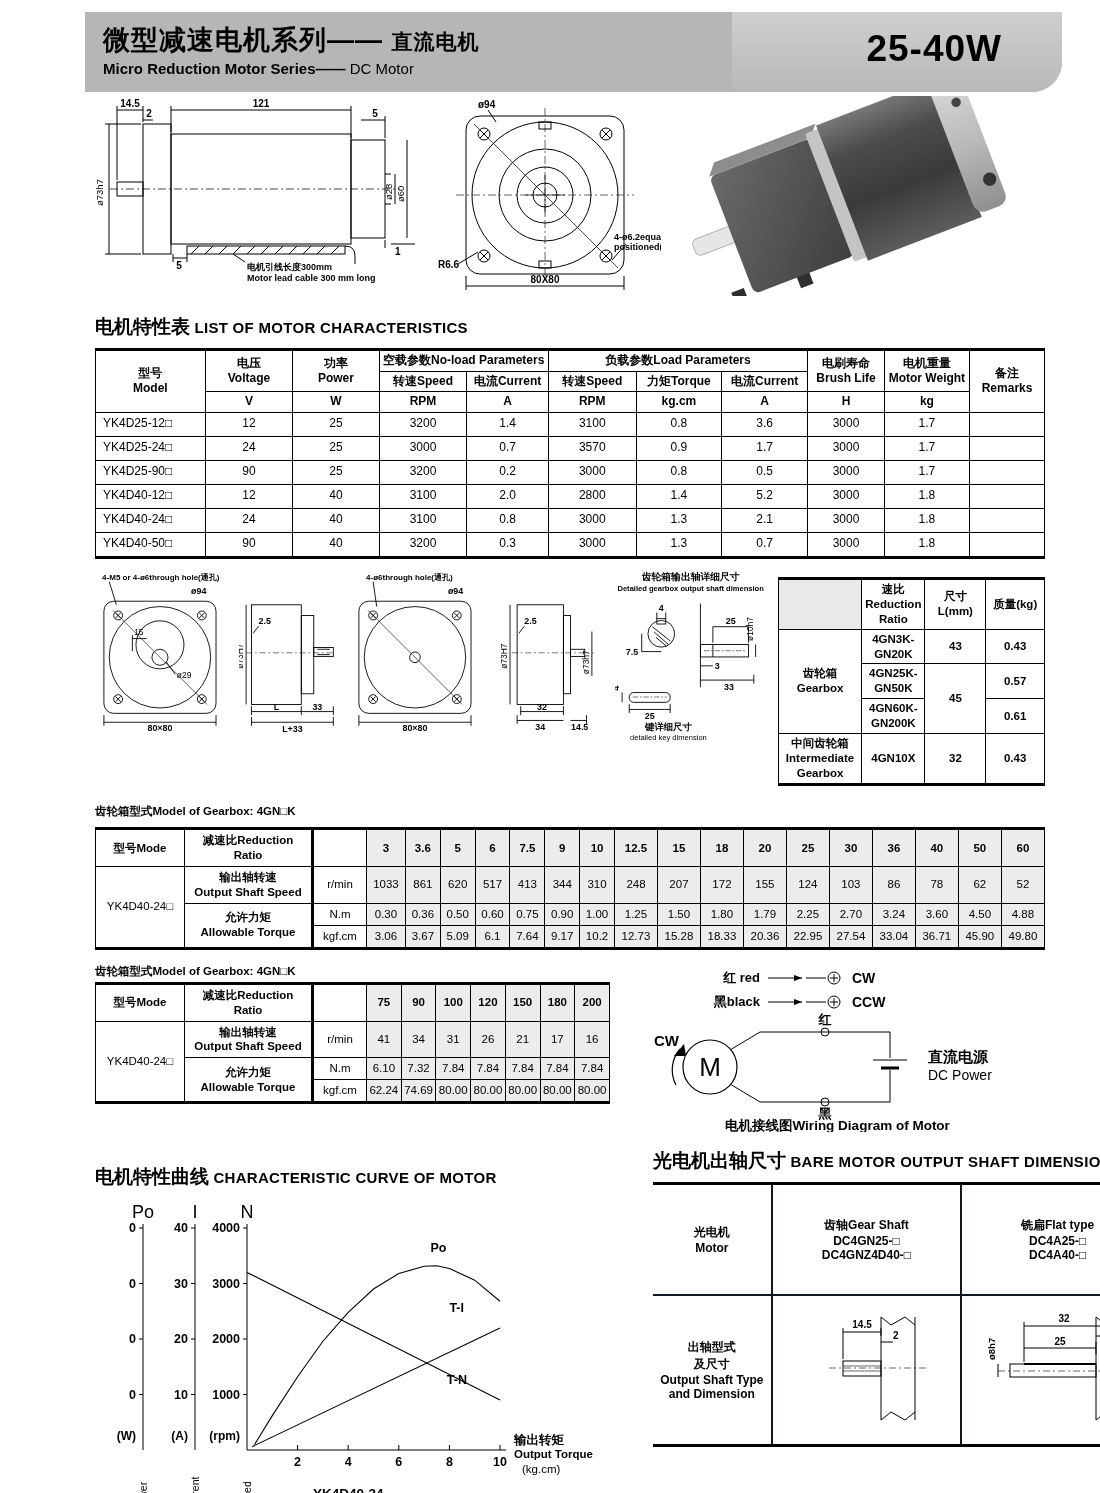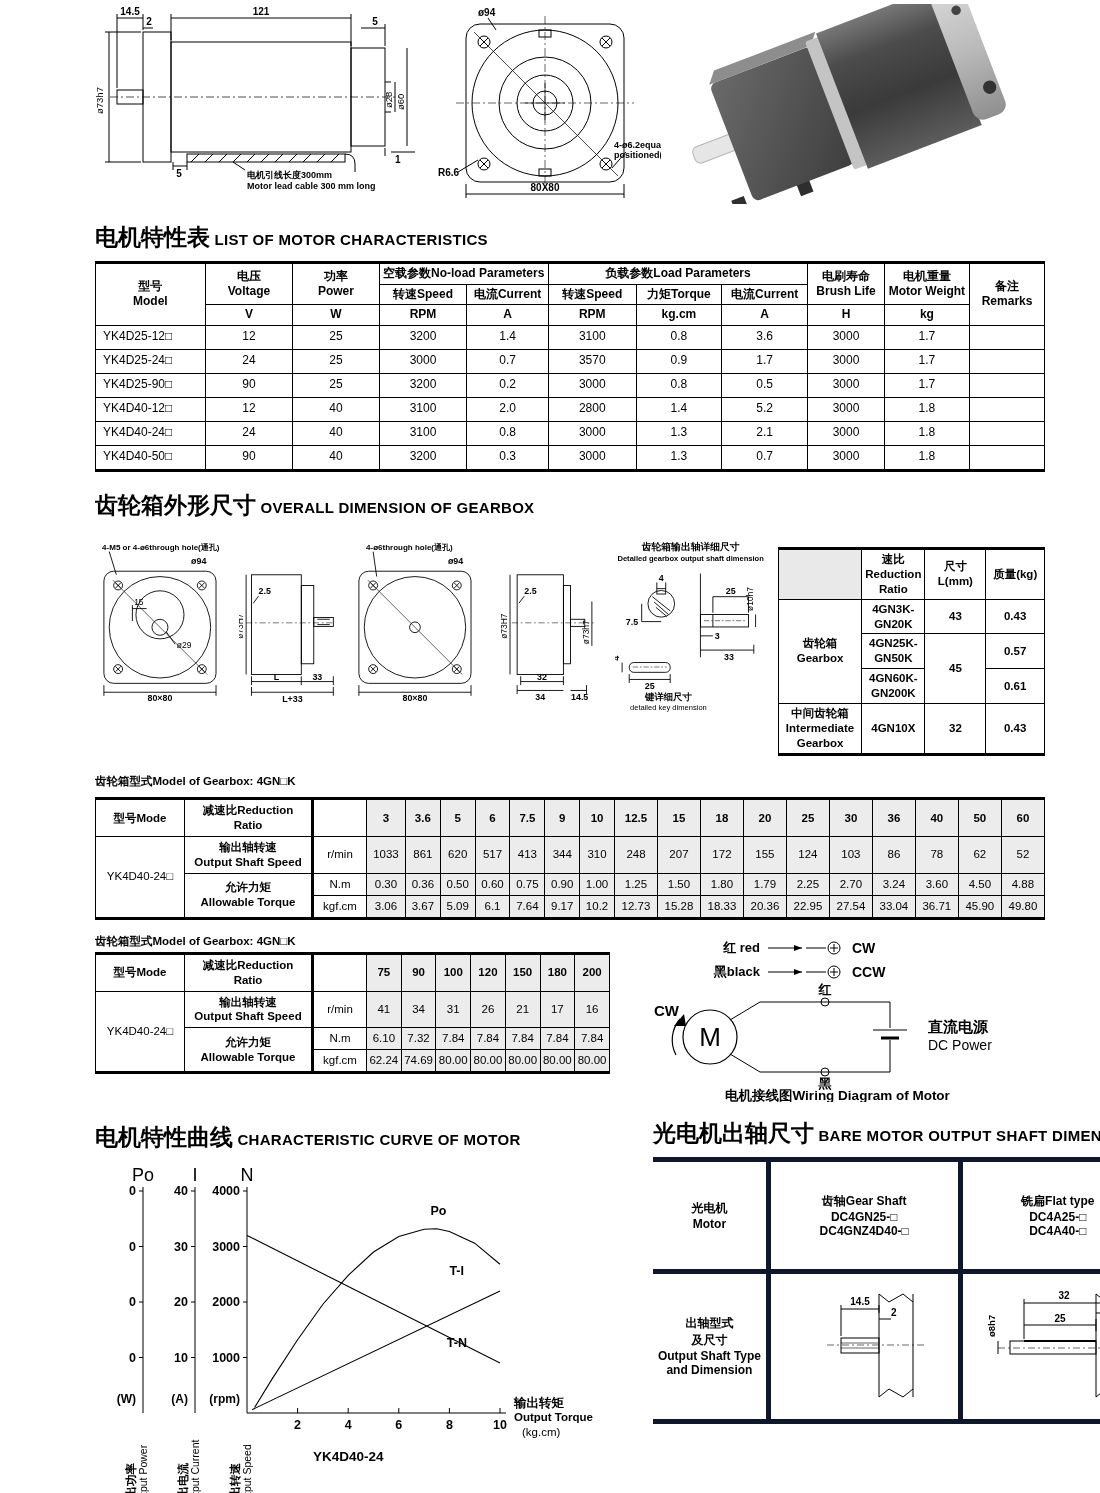--- a/index.html
+++ b/index.html
@@ -12,61 +12,69 @@
         background:linear-gradient(180deg,#cecece,#b9b9b9);border-radius:0 0 30px 0;}
   .band-inner{position:absolute;left:18px;top:10px;}
   .t-cn{font-size:27px;font-weight:bold;letter-spacing:1px;}
   .t-cn small{font-size:21px;font-weight:bold;}
   .t-en{font-size:15px;font-weight:bold;margin-top:2px;}
   .t-en .light{font-weight:normal;}
   .power{position:absolute;right:60px;top:16px;font-size:37px;font-weight:600;letter-spacing:1px;}
   
   .content{margin:0 55px 0 95px;}
   .sec-title{font-weight:bold;margin:18px 0 8px 0;}
-  .sec-title .cn{font-size:23px;}
+  .sec-title .cn{font-size:19px;}
   .sec-title .en{font-size:15px;letter-spacing:.3px;}
   .titlebar{display:flex;justify-content:space-between;align-items:flex-end;}
   .gb-model-note{font-weight:bold;font-size:11.5px;}
   
   table{border-collapse:collapse;}
   .tbl{border-top:3px solid #000;border-bottom:3px solid #000;width:100%;}
   .tbl th,.tbl td{border:1px solid #000;padding:2px 3px;text-align:center;
                   font-size:12px;line-height:1.3;}
   .tbl thead th{font-weight:bold;}
   .model-cell{text-align:left !important;padding-left:7px !important;}
   .char-tbl td{height:19px;}
   .val{background:#ececec;}
   .hv{border-left:3px solid #000 !important;}
   .torque-tbl th,.torque-tbl td{font-size:11.5px;padding:3px 2px;}
   .torque-tbl .lbl{font-weight:bold;}
   .gbx-tbl{width:300px;}
   .gbx-tbl th,.gbx-tbl td{font-size:11.5px;padding:2px 3px;font-weight:bold;}
   .blankhead{background:#e9e9e9;}
   .shaft-tbl{width:500px;border-top:3px solid #000;border-bottom:3px solid #000;}
-  .shaft-tbl td{border:5px solid #0f172a;text-align:center;font-size:12px;font-weight:bold;
+  .shaft-tbl td{border:2px solid #0f172a;text-align:center;font-size:12px;font-weight:bold;
                 vertical-align:middle;padding:4px;}
   .shaft-tbl tr td:first-child{border-left:none;}
   .shaft-tbl tr td:last-child{border-right:none;}
   
   .draw-row{display:flex;align-items:flex-start;gap:6px;margin-top:4px;}
   .gear-row{display:flex;align-items:flex-start;gap:12px;}
   .row4{display:flex;gap:30px;margin-top:14px;align-items:flex-start;}
   .row5{display:flex;gap:18px;margin-top:16px;align-items:flex-start;}
   svg{display:block;}
   svg text{font-family:"Liberation Sans",sans-serif;fill:#000;}
   .dim{font-size:9.5px;}
   .dimb{font-size:10px;font-weight:bold;}
   .note{font-size:9px;font-weight:bold;}
   line,path.ln,rect.ln,circle.ln,ellipse.ln,polyline{stroke:#000;fill:none;}
 </style>
 </head>
 <body>
 
 <div class="page">
 
+  <div class="band">
+    <div class="band-right"></div>
+    <div class="band-inner">
+      <div class="t-cn"><span>微型减速电机系列——</span> <small>直流电机</small></div>
+      <div class="t-en"><span>Micro Reduction Motor Series——</span> <span class="light">DC Motor</span></div>
+    </div>
+    <div class="power">25-40W</div>
+  </div>
 
   <div class="content">
 
     <div class="draw-row">
 
       <svg width="335" height="200" viewBox="0 0 335 200">
         <line x1="15" y1="93" x2="305" y2="93" stroke-dasharray="8,3,2,3" stroke-width=".7"></line>
         <rect class="ln" x="48" y="28" width="28" height="130"></rect>
         <rect class="ln" x="22" y="86" width="26" height="14"></rect>
         <rect class="ln" x="76" y="38" width="180" height="110"></rect>
@@ -303,24 +311,20 @@
             <td>3000</td>
             <td>1.3</td>
             <td>0.7</td>
             <td>3000</td>
             <td>1.8</td>
             <td></td>
           </tr>
         </tbody>
     </table>
 
-    <div class="sec-title">
-      <span class="cn">齿轮箱外形尺寸</span>
-      <span class="en">OVERALL DIMENSION OF GEARBOX</span>
-    </div>
     <div class="gear-row">
 
       <svg width="148" height="185" viewBox="0 0 148 185">
         <text class="note" x="8" y="12">4-M5 or 4-ø6through hole(通孔)</text>
         <line x1="16" y1="14" x2="24" y2="40"></line>
         <text class="dimb" x="108" y="28">ø94</text>
         <rect class="ln" x="10" y="36" width="126" height="126" rx="11"></rect>
         <circle class="ln" cx="73" cy="99" r="57"></circle>
         <circle class="ln" cx="73" cy="85" r="27"></circle>
         <circle class="ln" cx="73" cy="99" r="9"></circle>
@@ -679,21 +683,21 @@
         <circle class="ln" cx="185" cy="138" r="4" fill="#fff"></circle>
         <text x="185" y="154" text-anchor="middle" font-size="13" font-weight="bold">黑</text>
         <text x="288" y="98" font-size="15" font-weight="bold">直流电源</text>
         <text x="288" y="116" font-size="14">DC Power</text>
         <text x="85" y="166" font-size="13.5" font-weight="bold"><tspan>电机接线图</tspan><tspan>Wiring Diagram of Motor</tspan></text>
       </svg>
     </div>
 
     <div class="row5">
       <div style="width:540px">
-        <div class="sec-title" style="margin-top:4px">
+        <div class="sec-title" style="margin-top:16px">
           <span class="cn">电机特性曲线</span>
           <span class="en">CHARACTERISTIC CURVE OF MOTOR</span>
         </div>
         <svg id="curve-svg" width="540" height="355" viewBox="0 0 540 355">
             <text x="48" y="20" text-anchor="middle" font-size="18">Po</text>
             <line x1="48" y1="26" x2="48" y2="252" stroke="#000"></line>
             <line x1="44" y1="30" x2="48" y2="30" stroke="#000"></line>
             <text x="41" y="34" text-anchor="end" font-size="12.5" font-weight="bold">0</text>
             <line x1="44" y1="85.5" x2="48" y2="85.5" stroke="#000"></line>
             <text x="41" y="89.5" text-anchor="end" font-size="12.5" font-weight="bold">0</text>

